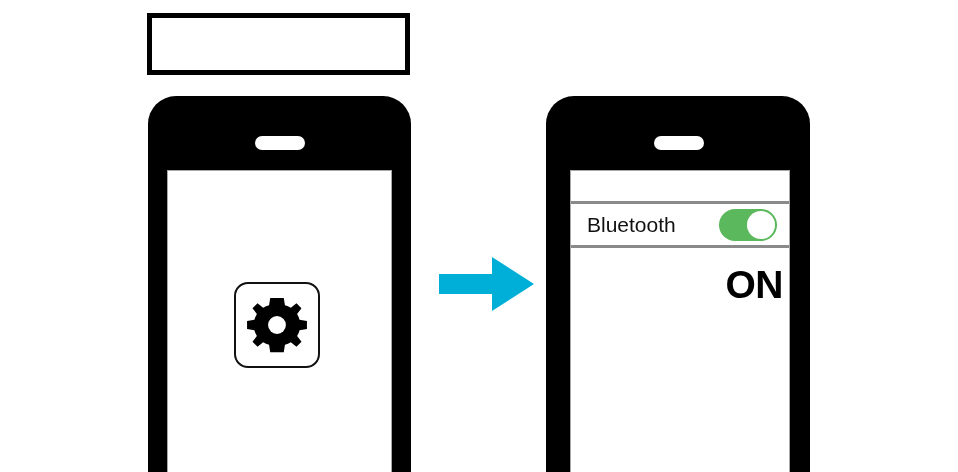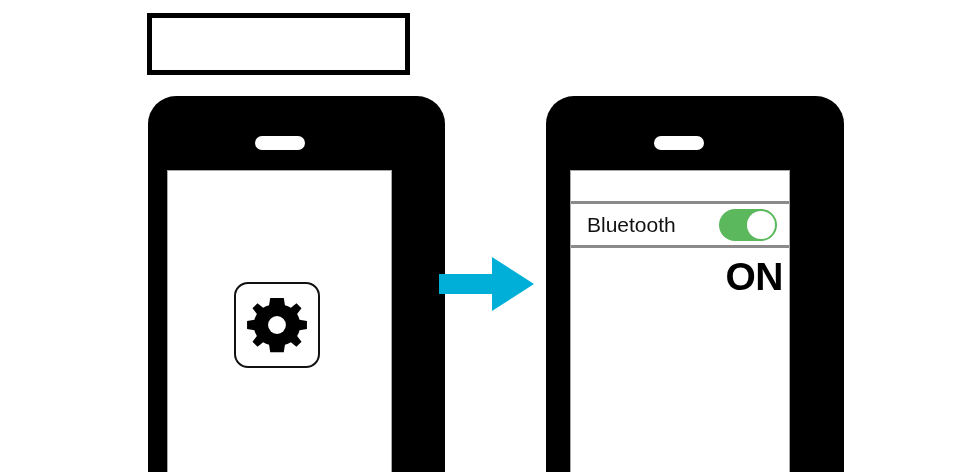--- a/index.html
+++ b/index.html
@@ -35,21 +35,20 @@
     font-size: 20px;
     color: #000000;
   }
 
   
   .phone {
     position: absolute;
     background: #000000;
     border-top-left-radius: 28px;
     border-top-right-radius: 28px;
-    padding-left: 34px;
   }
   .phone-1 {
     left: 148px;
     top: 96px;
     width: 263px;
     height: 376px;
   }
   .phone-2 {
     left: 546px;
     top: 96px;
@@ -158,21 +157,21 @@
     right: 2px;
     width: 28px;
     height: 28px;
     border-radius: 50%;
     background: #ffffff;
   }
   .state-row {
     height: 56px;
     background: #ffffff;
     display: flex;
-    align-items: center;
+    align-items: flex-end;
     justify-content: flex-end;
     padding-right: 6px;
     box-sizing: border-box;
     margin-left: 36px;
   }
   .state-text {
     font-size: 39px;
     font-weight: bold;
     color: #000000;
     letter-spacing: -0.5px;

